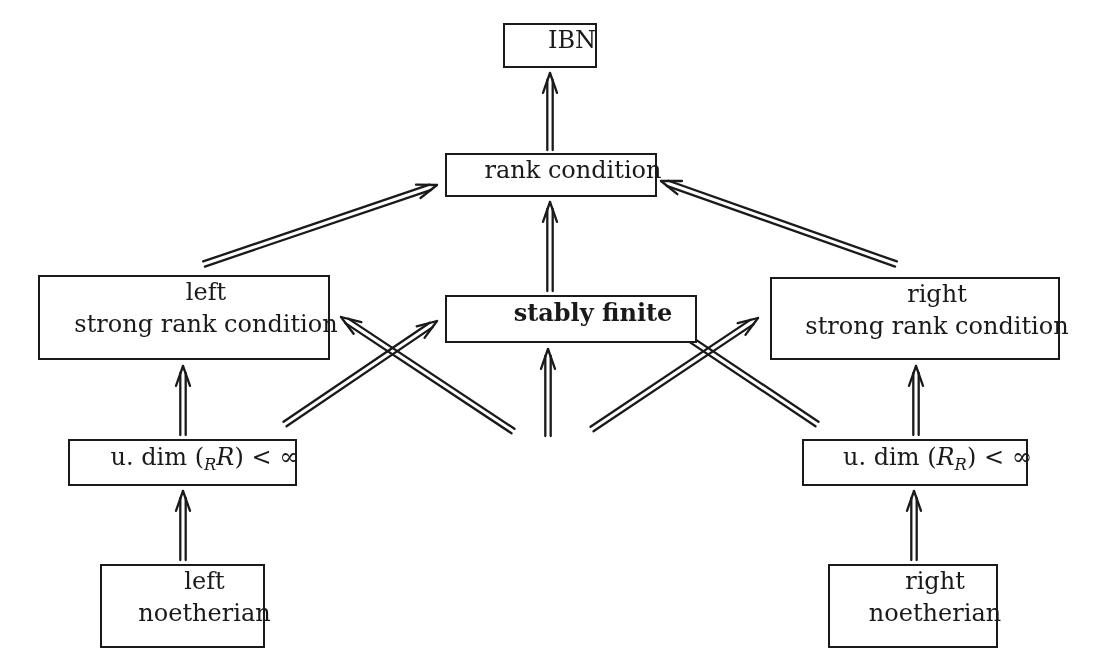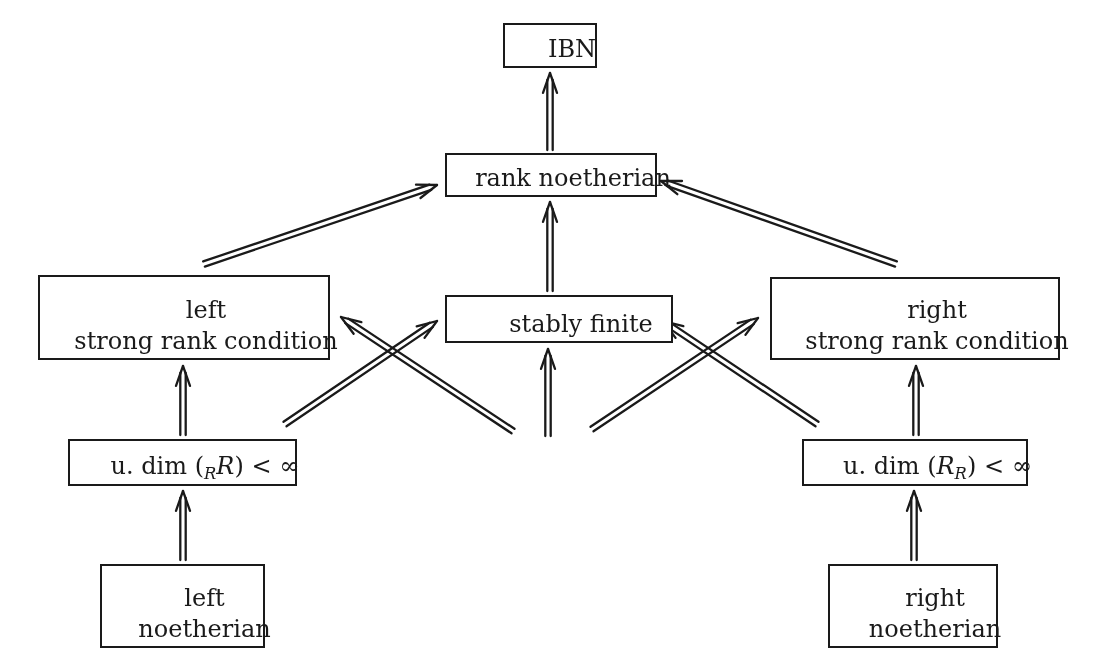--- a/index.html
+++ b/index.html
@@ -13,21 +13,21 @@
   }
   #arrows{position:absolute;left:0;top:0;width:1096px;height:660px;}
   #arrows line{stroke:var(--ink);stroke-width:2.3;stroke-linecap:round;}
   .node{
     position:absolute;
     box-sizing:border-box;
     border:2.6px solid var(--ink);
     background:var(--paper);
     display:flex;
     flex-direction:column;
-    justify-content:flex-end;
+    justify-content:flex-start;
     align-items:center;
     color:var(--ink);
     font-size:24px;
     line-height:1.32;
     white-space:nowrap;
     text-align:center;
     padding-left:44px;
   }
   .line{display:block;}
   .st-i{font-style:italic;}
@@ -116,27 +116,27 @@
         <line x1="590.4991907291272" y1="426.75554649581187" x2="750.6802371997506" y2="319.64653349437094"></line>
         <line x1="758" y1="318" x2="745.4352450541843" y2="334.82637611464804"></line>
         <line x1="758" y1="318" x2="737.6496814159412" y2="323.18310076376207"></line>
       </g>
     </svg>
 
 <div class="node" style="left: 503px; top: 23px; width: 94px; height: 45px;">
       <div class="line"><span>IBN</span></div>
     </div>
     <div class="node" style="left: 445px; top: 153px; width: 212px; height: 44px;">
-      <div class="line"><span>rank noetherian</span></div>
+      <div class="line"><span>rank condition</span></div>
     </div>
     <div class="node" style="left: 38px; top: 275px; width: 292px; height: 85px;">
       <div class="line"><span>left</span></div>
       <div class="line"><span>strong rank condition</span></div>
     </div>
-    <div class="node" style="left: 445px; top: 295px; width: 228px; height: 48px;">
+    <div class="node" style="left: 445px; top: 295px; width: 252px; height: 48px; font-weight: bold;">
       <div class="line"><span>stably finite</span></div>
     </div>
     <div class="node" style="left: 770px; top: 277px; width: 290px; height: 83px;">
       <div class="line"><span>right</span></div>
       <div class="line"><span>strong rank condition</span></div>
     </div>
     <div class="node" style="left: 68px; top: 439px; width: 229px; height: 47px;">
       <div class="line"><span>u. dim (</span><span class="st-sub">R</span><span class="st-i">R</span><span>) &lt; </span><span class="st-inf">∞</span></div>
     </div>
     <div class="node" style="left: 802px; top: 439px; width: 226px; height: 47px;">

